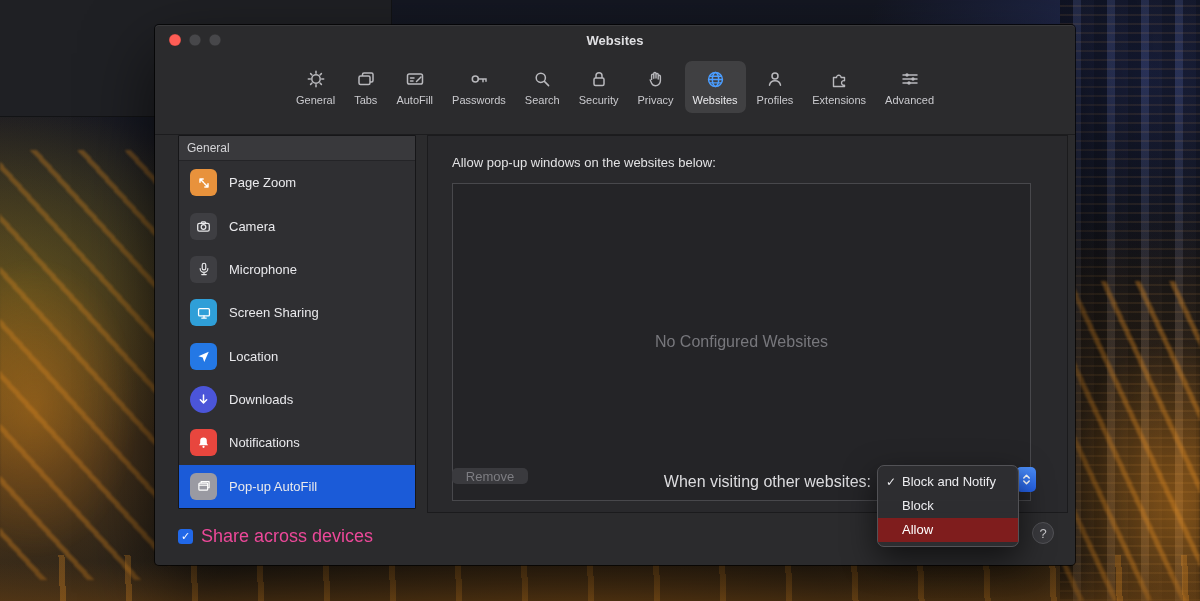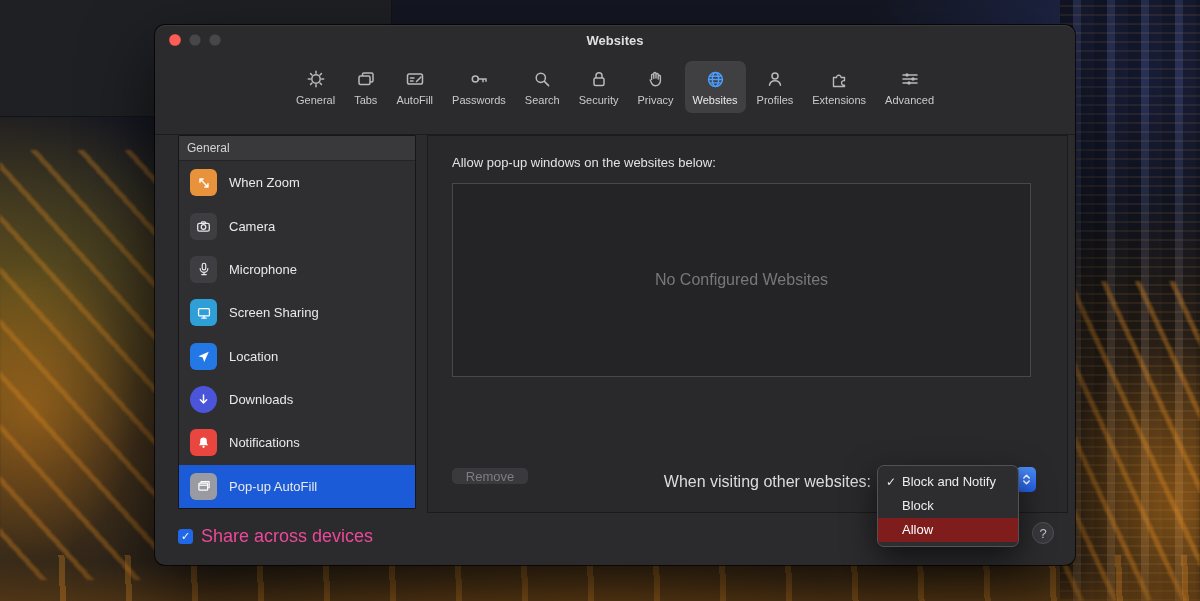--- a/index.html
+++ b/index.html
@@ -41,21 +41,21 @@
     background:
       repeating-linear-gradient(48deg, transparent 0 30px, rgba(222,136,32,.35) 30px 35px),
       radial-gradient(140px 200px at 20% 60%, rgba(210,128,26,.40), transparent 75%);
     filter:blur(1px);
   }
   .bg-dark-rect { position:absolute; left:0; top:0; width:392px; height:117px;
     background:#1f2024; border-right:1px solid rgba(0,0,0,.4); border-bottom:1px solid rgba(0,0,0,.4); }
 
   
   .window { position:absolute; left:155px; top:25px; width:920px; height:540px;
-    background:#2b2b2d; border-radius:10px;
+    background:#2b2b2d; border-radius:4px;
     box-shadow:0 0 0 1px rgba(0,0,0,.72), inset 0 1px 0 rgba(255,255,255,.07), 0 28px 70px rgba(0,0,0,.65);
   }
 
   .titlebar { position:relative; height:30px; }
   .lights { position:absolute; left:14px; top:9px; display:flex; gap:8px; }
   .light { width:12px; height:12px; border-radius:50%; }
   .light.red { background:#fe5d55; box-shadow:inset 0 0 0 .5px rgba(0,0,0,.25); }
   .light.grey { background:#47474a; box-shadow:inset 0 0 0 .5px rgba(0,0,0,.3); }
   .win-title { text-align:center; line-height:32px; font-size:13px; font-weight:700; color:#dfdfe2; }
 
@@ -89,21 +89,21 @@
   .ic-screen { background:#2f9fd8; }
   .ic-loc { background:#2478e5; }
   .ic-down { background:#4b55d9; border-radius:50%; }
   .ic-notif { background:#e8463e; }
   .ic-popup { background:#9a9aa2; }
 
   
   .main { position:absolute; left:272px; top:110px; width:641px; height:378px;
     background:#29292c; border:1px solid #1b1b1d;padding-left:32px; }
   .main-heading { position:absolute; left:24px; top:19px; font-size:13px; color:#e2e2e4; }
-  .empty-box { position:absolute; left:24px; top:47px; width:579px; height:194px;
+  .empty-box { position:absolute; left:24px; top:47px; width:579px; height:318px;
     background:#242427; border:1px solid #48484c;
     display:flex; align-items:center; justify-content:center; }
   .empty-text { font-size:16px; color:#77777c; }
   .remove-btn { position:absolute; left:24px; top:332px; width:76px; height:16px;
     background:#3a3a3e; border:none; border-radius:5px; font-size:13px; color:#7d7d82;
     font-family:inherit; }
   .when-label { position:absolute; right:196px; top:337px; font-size:16px; color:#dcdcdf; white-space:nowrap; }
   .popup-cap { position:absolute; left:588px; top:331px; width:20px; height:25px;
     background:linear-gradient(180deg,#4b8df8,#2360e8); border-radius:5px;
     display:flex; align-items:center; justify-content:center; color:#fff; }
@@ -266,21 +266,21 @@
   <div class="sidebar">
     <div class="sb-header">General</div>
     <div class="sb-list">
 
       <div class="sb-item">
         <span class="sb-icon ic-zoom">
           <svg width="16" height="16" viewBox="0 0 20 20" fill="none" stroke="#fff" stroke-width="1.8" stroke-linecap="round" stroke-linejoin="round">
             <path d="M5 9V5h4M15 11v4h-4M5 5l4.5 4.5M15 15l-4.5-4.5"></path>
           </svg>
         </span>
-        <span class="sb-label">When Zoom</span>
+        <span class="sb-label">Page Zoom</span>
       </div>
 
       <div class="sb-item">
         <span class="sb-icon ic-camera">
           <svg width="17" height="17" viewBox="0 0 20 20" fill="none" stroke="#e8e8ea" stroke-width="1.5" stroke-linejoin="round">
             <path d="M7.2 6.2 8.2 4.6h3.6l1 1.6"></path>
             <rect x="3.2" y="6.2" width="13.6" height="9.2" rx="2"></rect>
             <circle cx="10" cy="10.6" r="2.7"></circle>
           </svg>
         </span>

